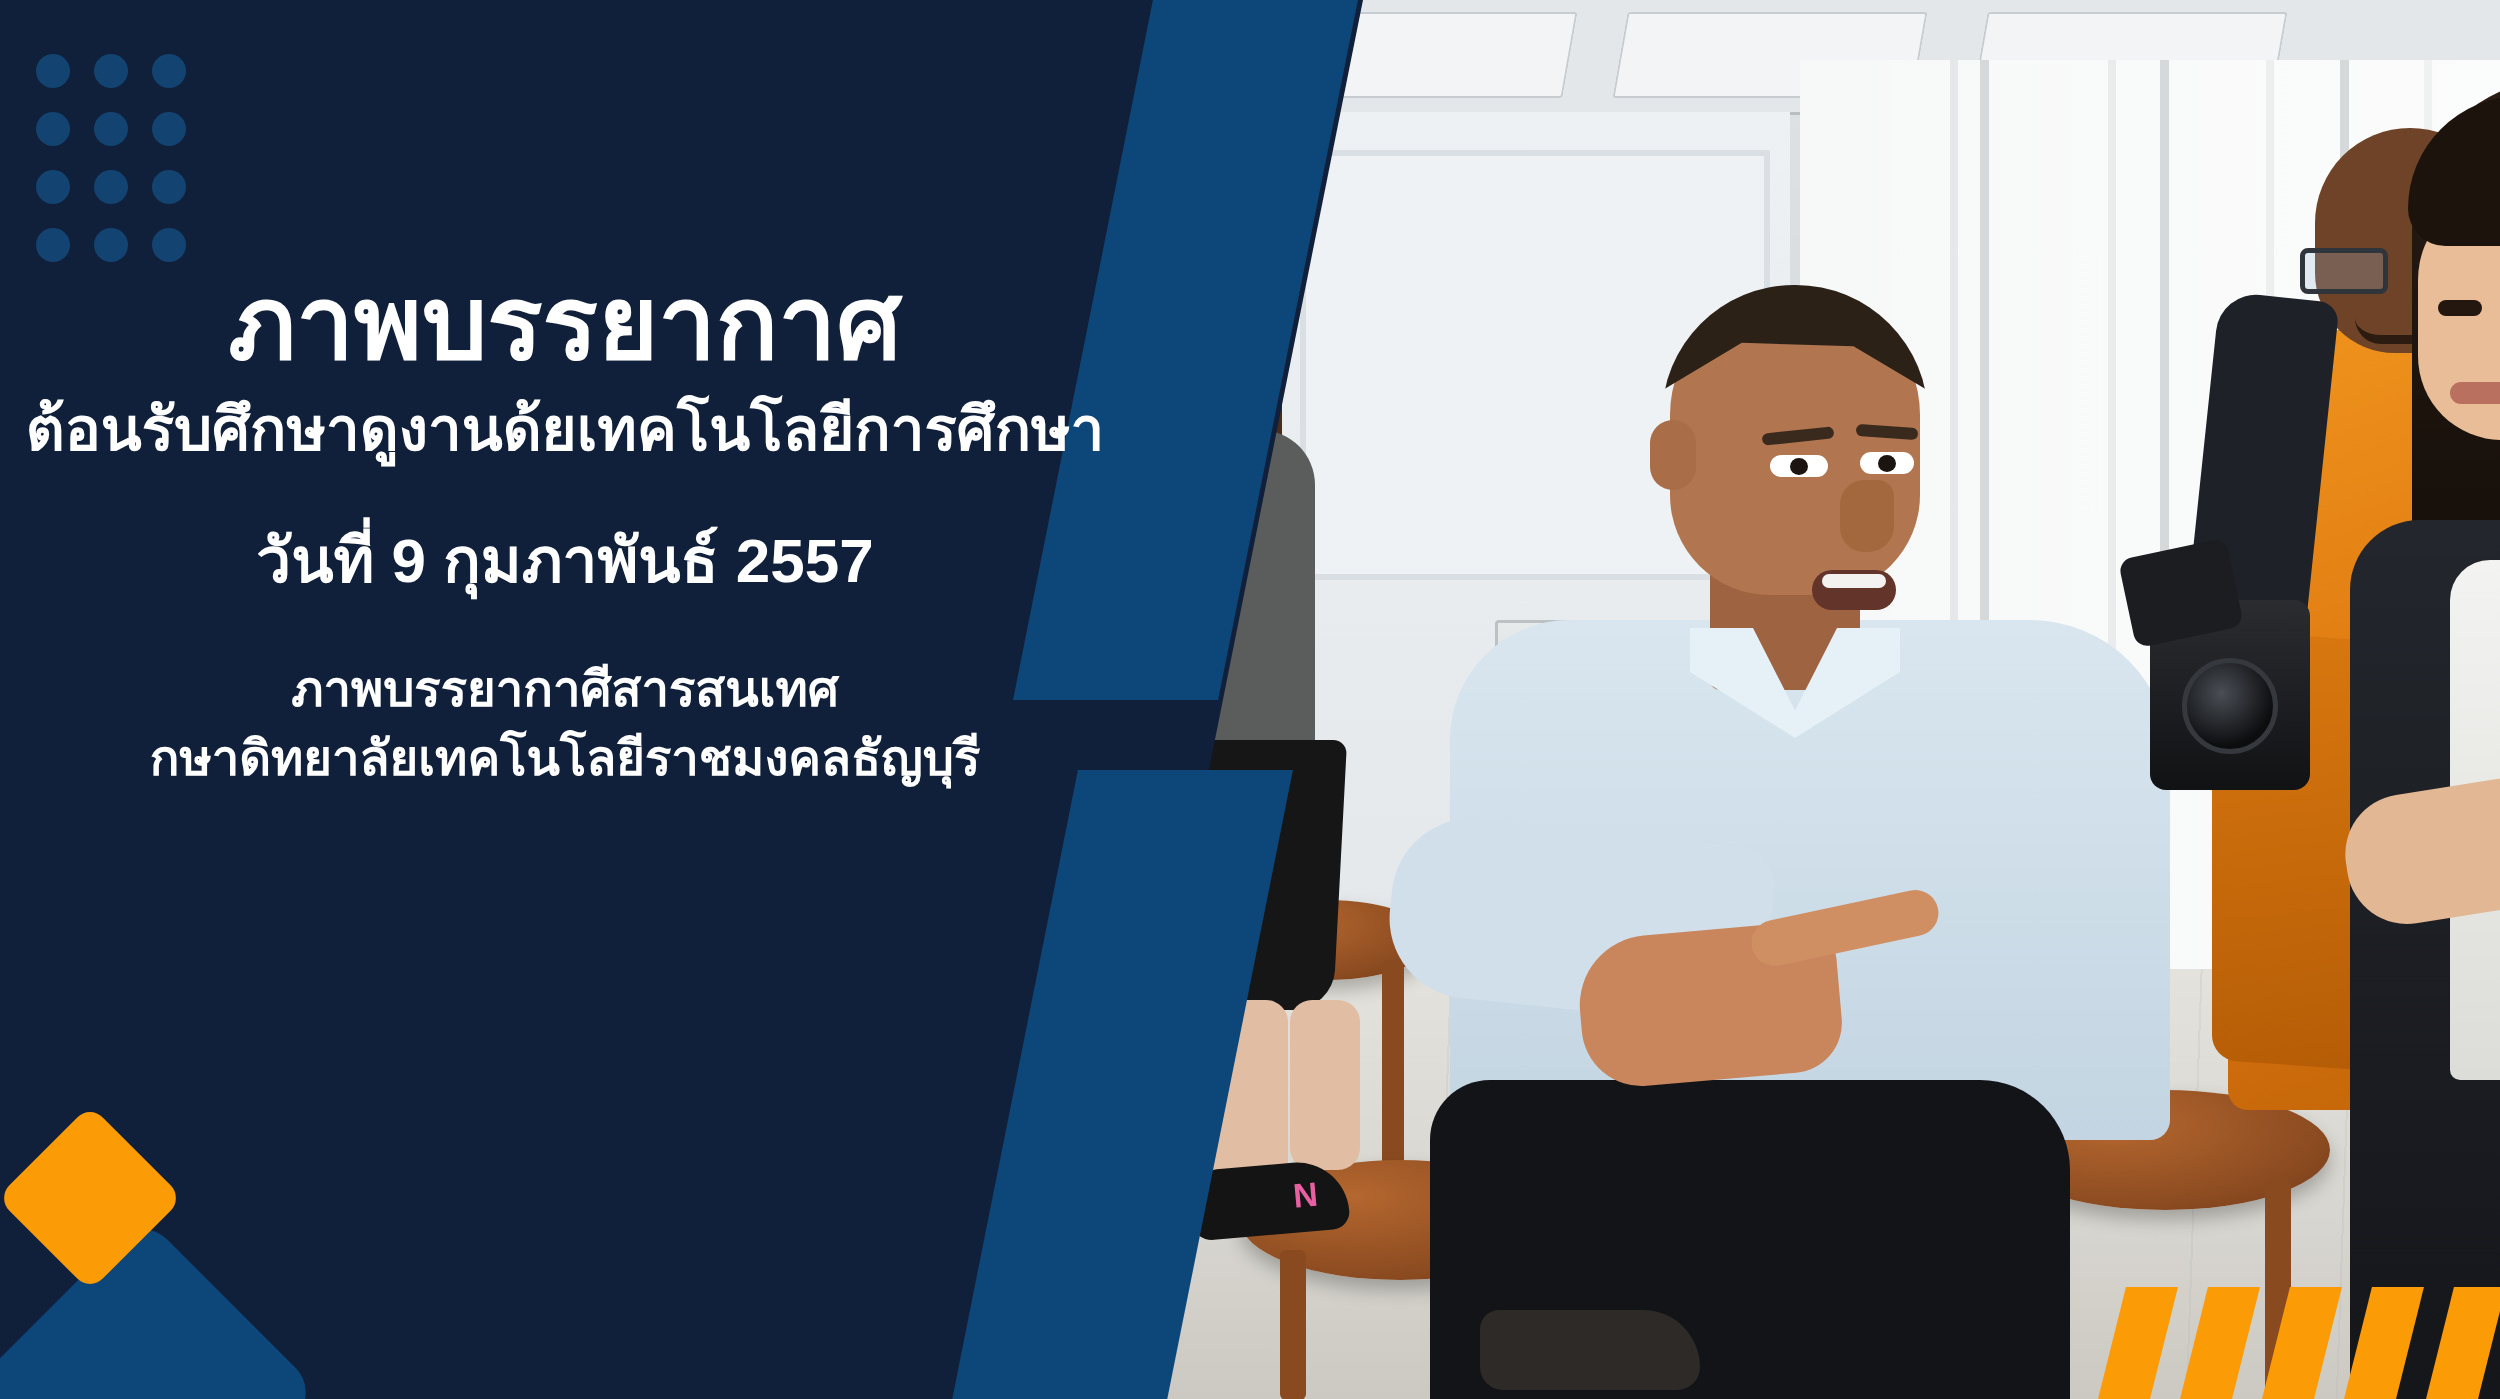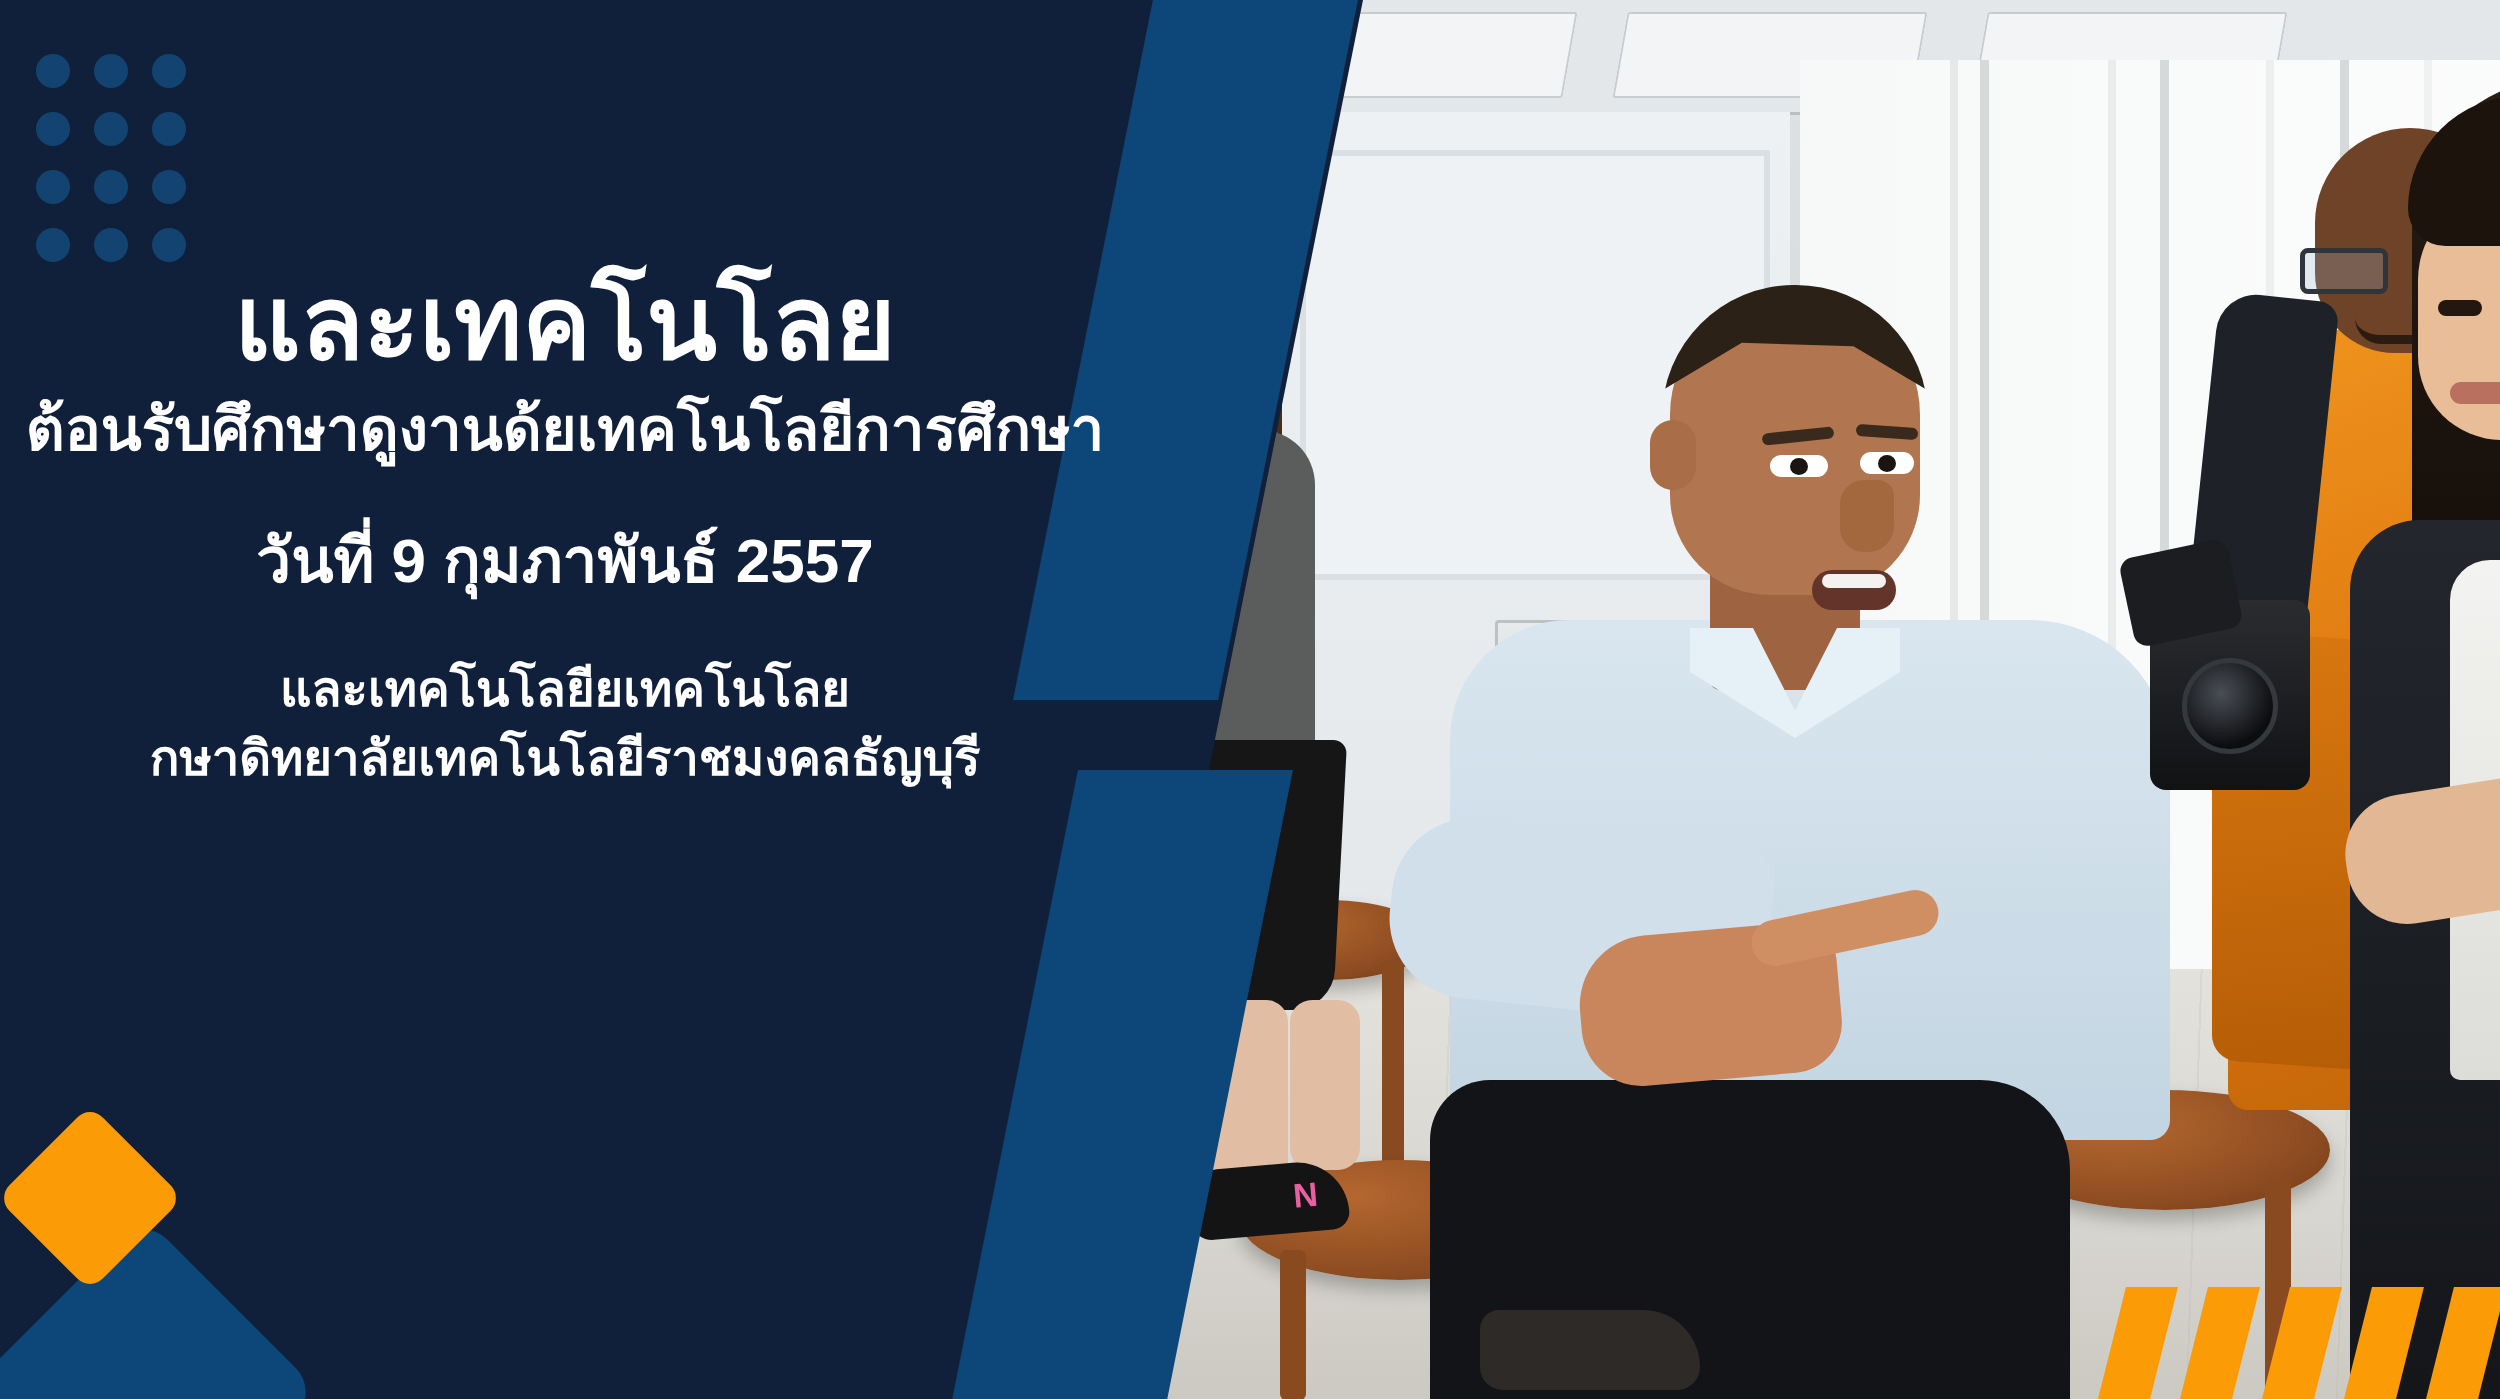--- a/index.html
+++ b/index.html
@@ -520,25 +520,25 @@
     <div class="dot"></div>
     <div class="dot"></div>
     <div class="dot"></div>
     <div class="dot"></div>
     <div class="dot"></div>
     <div class="dot"></div>
     <div class="dot"></div>
   </div>
 
   <div class="text-block">
-    <div class="title">และเทคโนโลย</div>
+    <div class="title">ภาพบรรยากาศ</div>
     <div class="subtitle">ต้อนรับศึกษาดูงานด้ยเทคโนโลยีการศึกษา</div>
     <div class="date-line">วันที่ 9 กุมภาพันธ์ 2557</div>
     <div class="venue">
-      <div>และเทคโนโลยียเทคโนโลย</div>
+      <div>ภาพบรรยากาศีสารสนเทศ</div>
       <div>กษาดิทยาลัยเทคโนโลยีราชมงคลธัญบุรี</div>
     </div>
   </div>
 
   <div class="diamond-blue"></div>
   <div class="diamond-orange"></div>
 
   <div class="bars">
     <div class="bar"></div>
     <div class="bar"></div>

